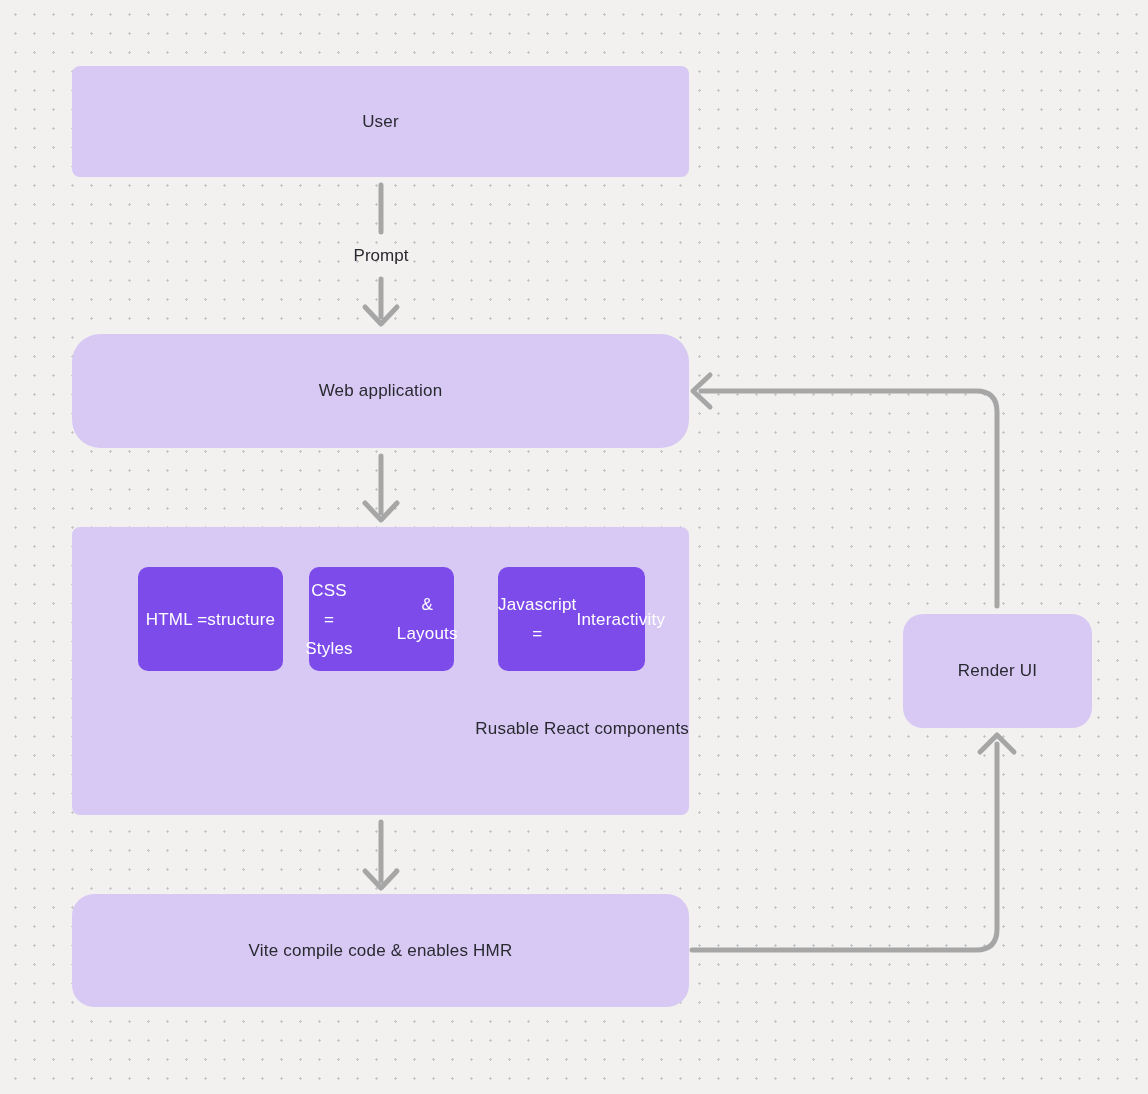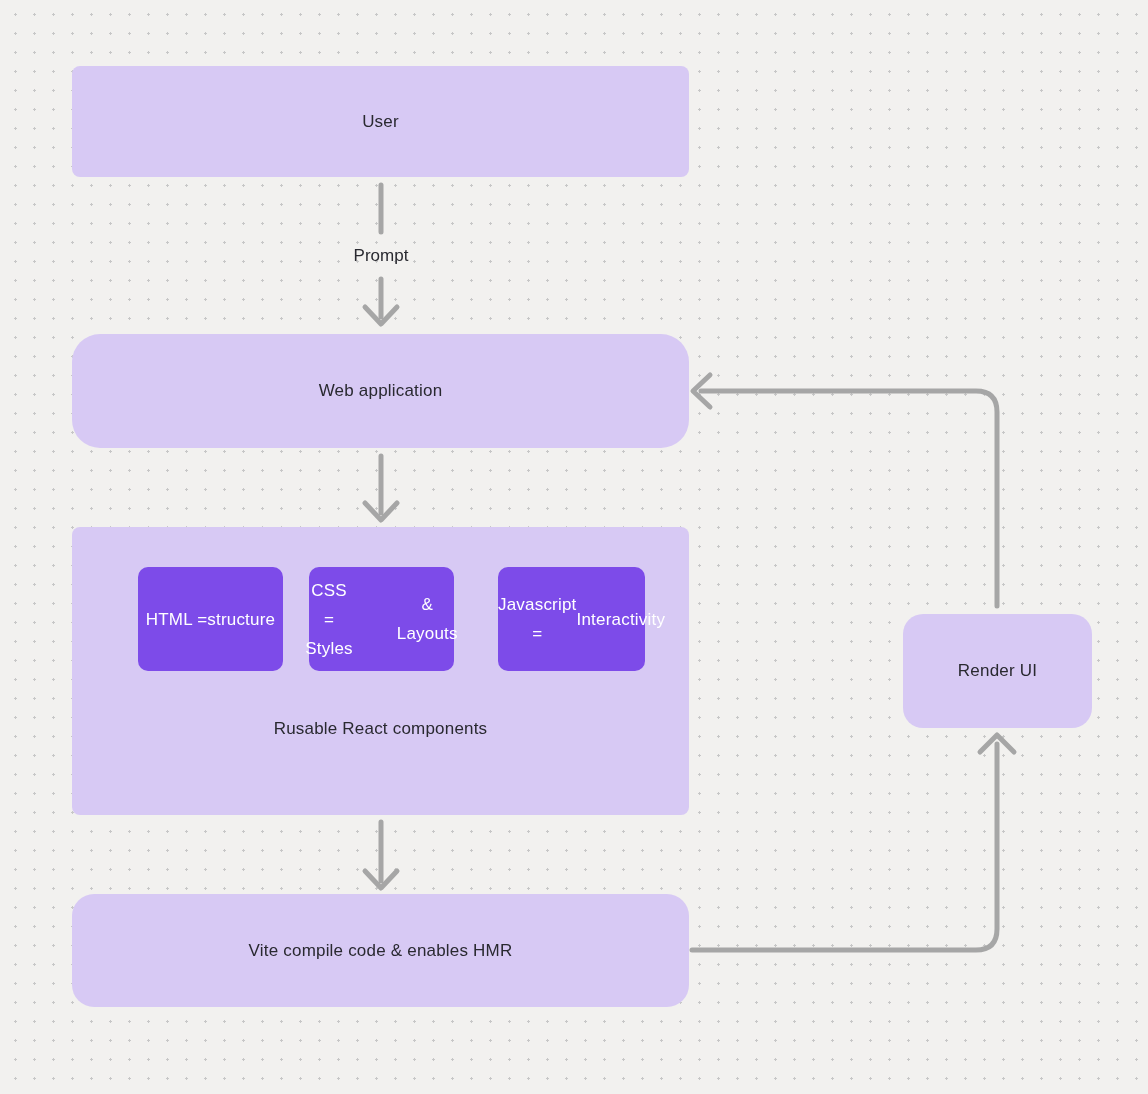--- a/index.html
+++ b/index.html
@@ -68,21 +68,21 @@
     text-align: center;
   }
   .subnode-html { left: 66px;  width: 145px; }
   .subnode-css  { left: 237px; width: 145px; gap: 44px; }
   .subnode-js   { left: 426px; width: 147px; justify-content: space-between; }
   .group-caption {
     position: absolute;
     left: 0;
     top: 192px;
     width: 100%;
-    text-align: center;
+    text-align: right;
     font-size: 17px;
     color: #292930;
     letter-spacing: 0.2px;
   }
   .edge-label {
     position: absolute;
     left: 381px;
     top: 246px;
     transform: translateX(-50%);
     font-size: 17px;

